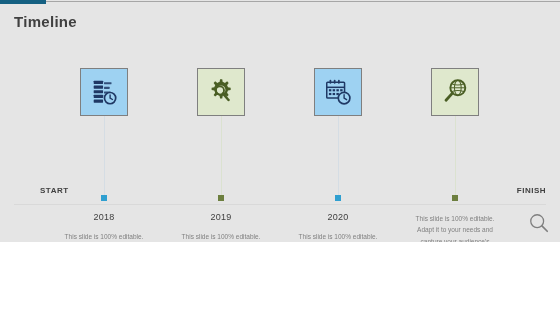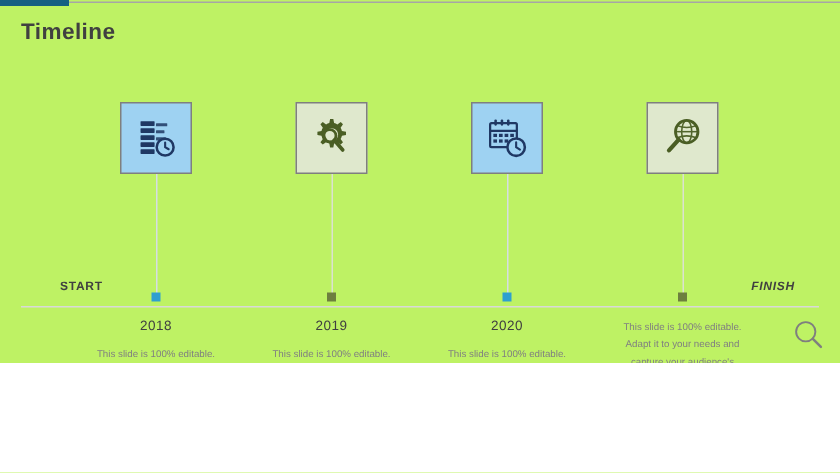--- a/index.html
+++ b/index.html
@@ -7,21 +7,21 @@
     padding: 0;
     background: #ffffff;
   }
   body {
     font-family: "Liberation Sans", sans-serif;
   }
   .slide {
     position: relative;
     width: 560px;
     height: 242px;
-    background: #bef264;
+    background: #e5e5e5;
     overflow: hidden;
   }
 
   
   .top-bar {
     position: absolute;
     top: 0; left: 0;
     width: 560px;
     height: 4px;
   }
@@ -64,21 +64,21 @@
   .start-label, .finish-label {
     position: absolute;
     top: 186px;
     font-size: 8px;
     font-weight: bold;
     color: #404040;
     letter-spacing: 0.5px;
     padding-left: 24px;
   }
   .start-label { left: 16px; }
-  .finish-label { right: 30px; font-style: italic; }
+  .finish-label { right: 14px; }
 
   
   .col {
     position: absolute;
     top: 68px;
     width: 128px;
     text-align: center;
   }
   .col-1 { left: 40px; }
   .col-2 { left: 157px; }

